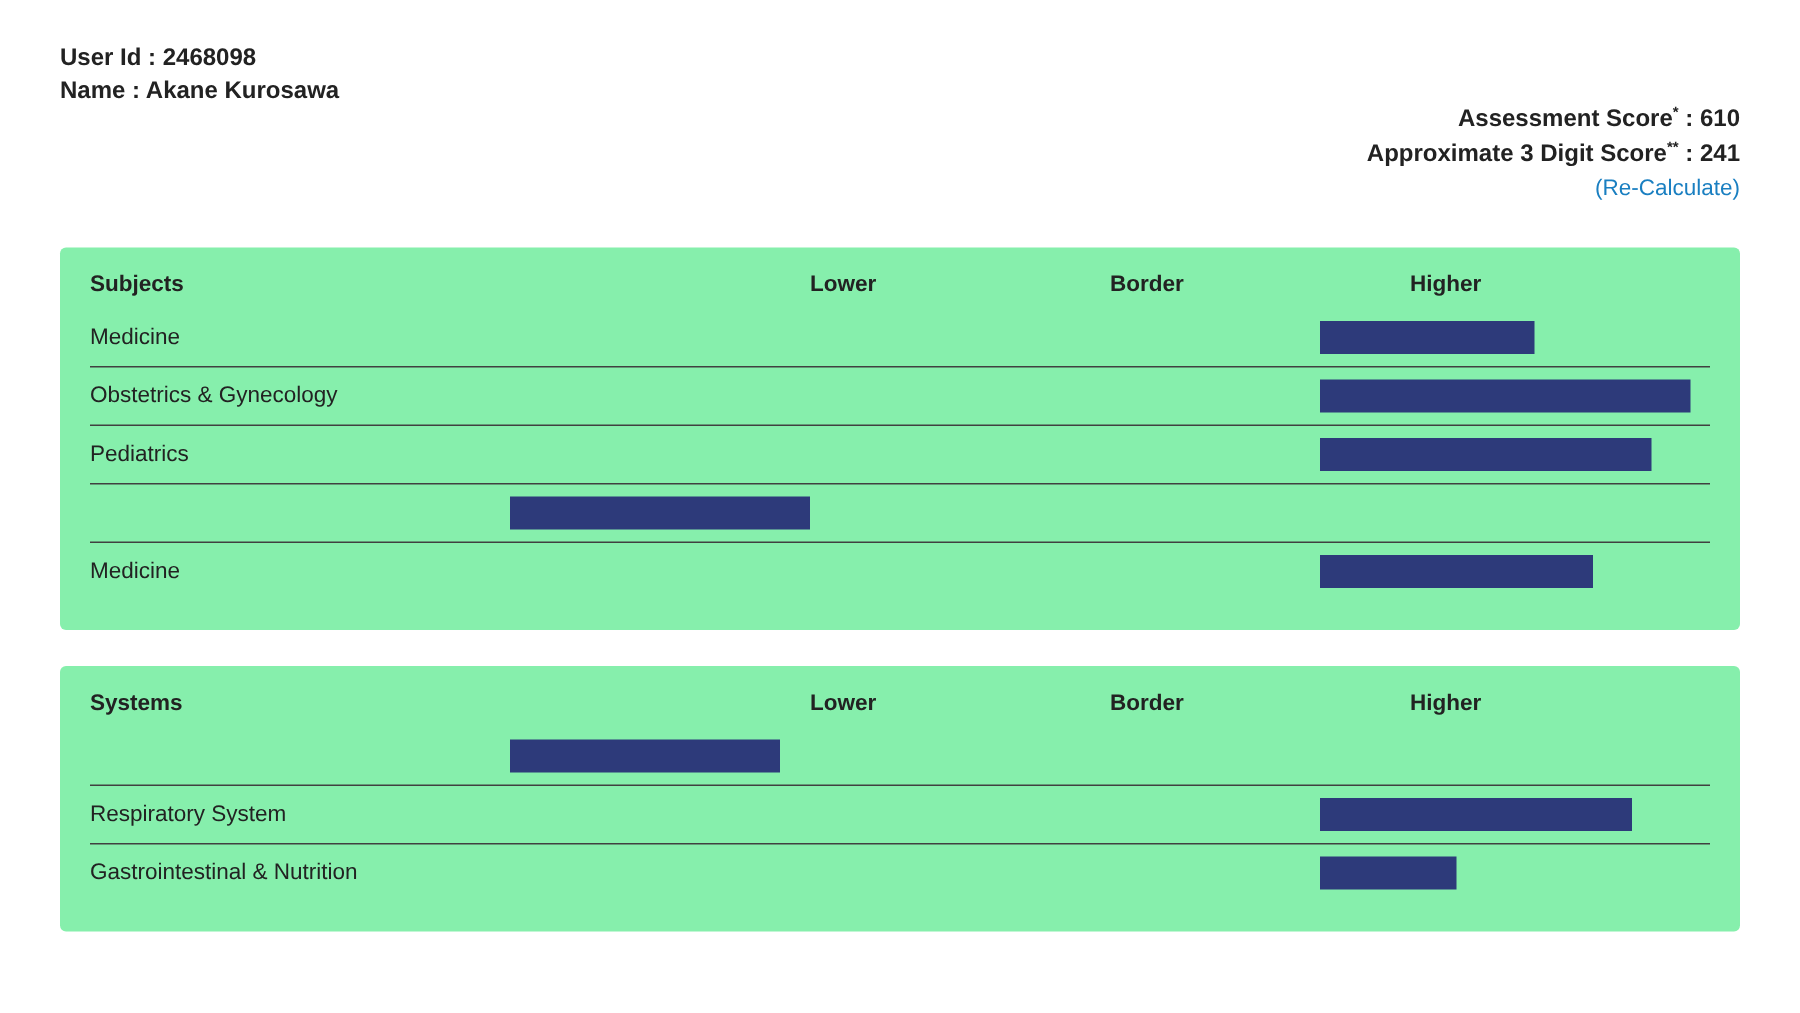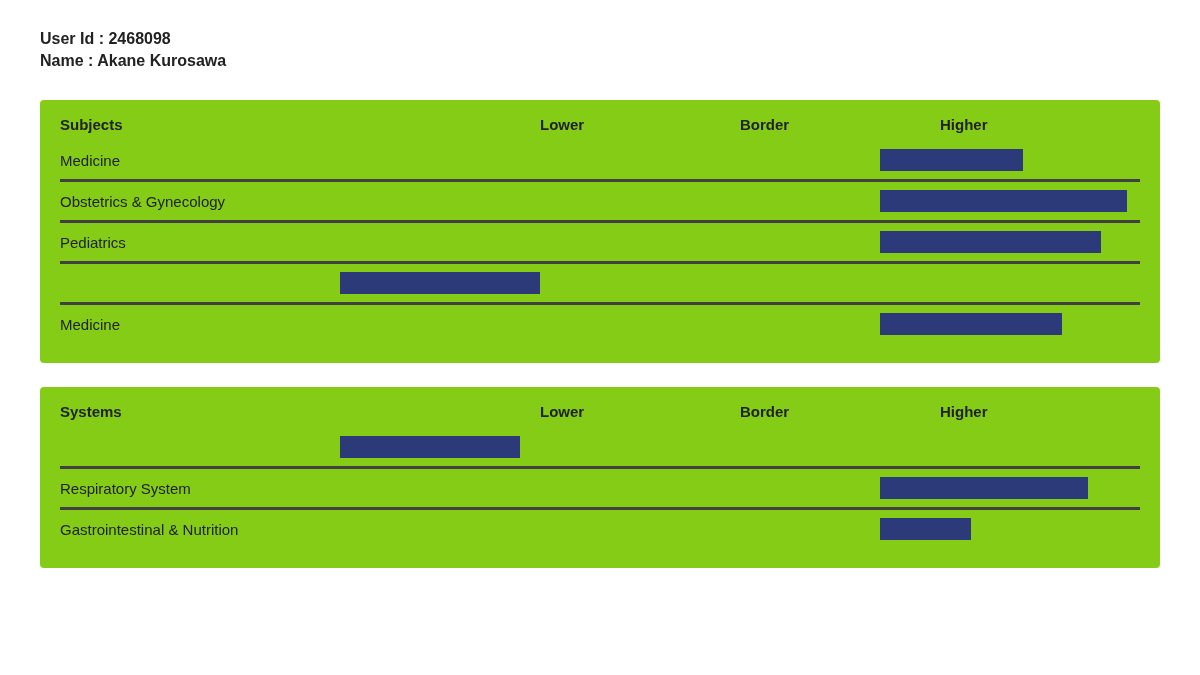--- a/index.html
+++ b/index.html
@@ -41,21 +41,21 @@
       margin-bottom: 4px;
     }
     .header-right .recalculate {
       color: #1a7fc1;
       font-size: 15px;
       cursor: pointer;
       text-decoration: none;
     }
 
     .chart-section {
-      background: #84cc16;
+      background: #86efac;
       border-radius: 4px;
       padding: 16px 20px 20px;
       margin-bottom: 24px;
     }
 
     .chart-header {
       display: grid;
       grid-template-columns: 480px 1fr 1fr 1fr;
       margin-bottom: 8px;
     }
@@ -66,21 +66,21 @@
     }
     .chart-header-col.right {
       text-align: left;
     }
 
     .chart-row {
       display: grid;
       grid-template-columns: 480px 1fr;
       align-items: center;
       min-height: 38px;
-      border-top: 3px solid #404040;
+      border-top: 1px solid #404040;
     }
     .chart-row:first-of-type {
       border-top: none;
     }
 
     .subject-label {
       font-size: 15px;
       color: #222;
       padding: 6px 0;
     }
@@ -105,20 +105,33 @@
     }
   </style>
 </head>
 <body>
 
 <div class="header">
   <div class="header-left">
     <div class="user-id">User Id : 2468098</div>
     <div class="user-name">Name   : Akane Kurosawa</div>
   </div>
+  <div class="header-right">
+    <div class="assessment-score">
+      <span>Assessment Score</span><sup>*</sup>
+      <span>: 610</span>
+    </div>
+    <div class="approx-score">
+      <span>Approximate 3 Digit Score</span><sup>**</sup>
+      <span>: 241</span>
+    </div>
+    <div>
+      <a class="recalculate" href="#">(Re-Calculate)</a>
+    </div>
+  </div>
 </div>
 
 <div class="chart-section">
   <div class="chart-header">
     <div class="chart-header-col">Subjects</div>
     <div class="chart-header-col">Lower</div>
     <div class="chart-header-col">Border</div>
     <div class="chart-header-col right">Higher</div>
   </div>
   <div id="subjects-rows">

